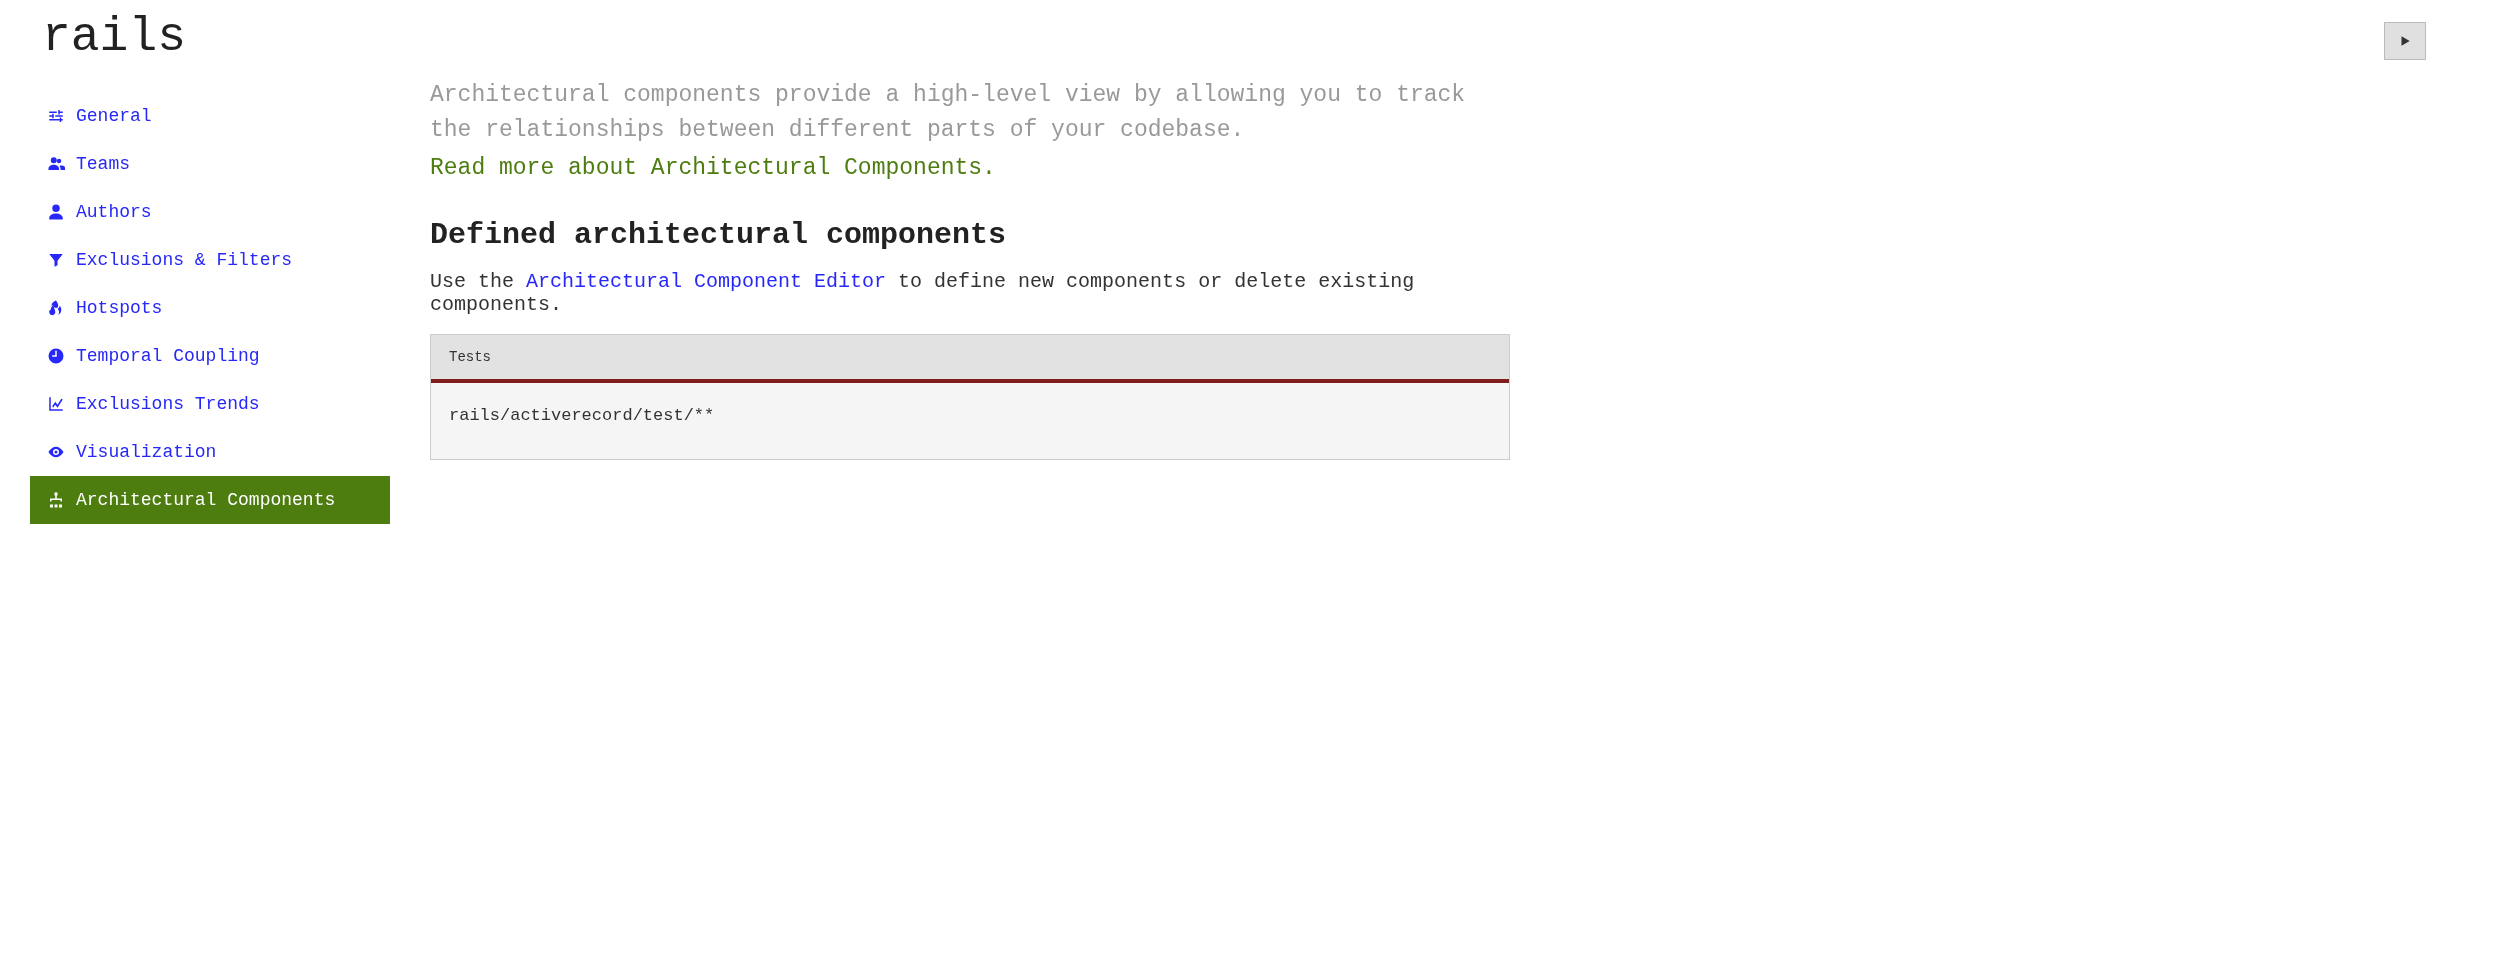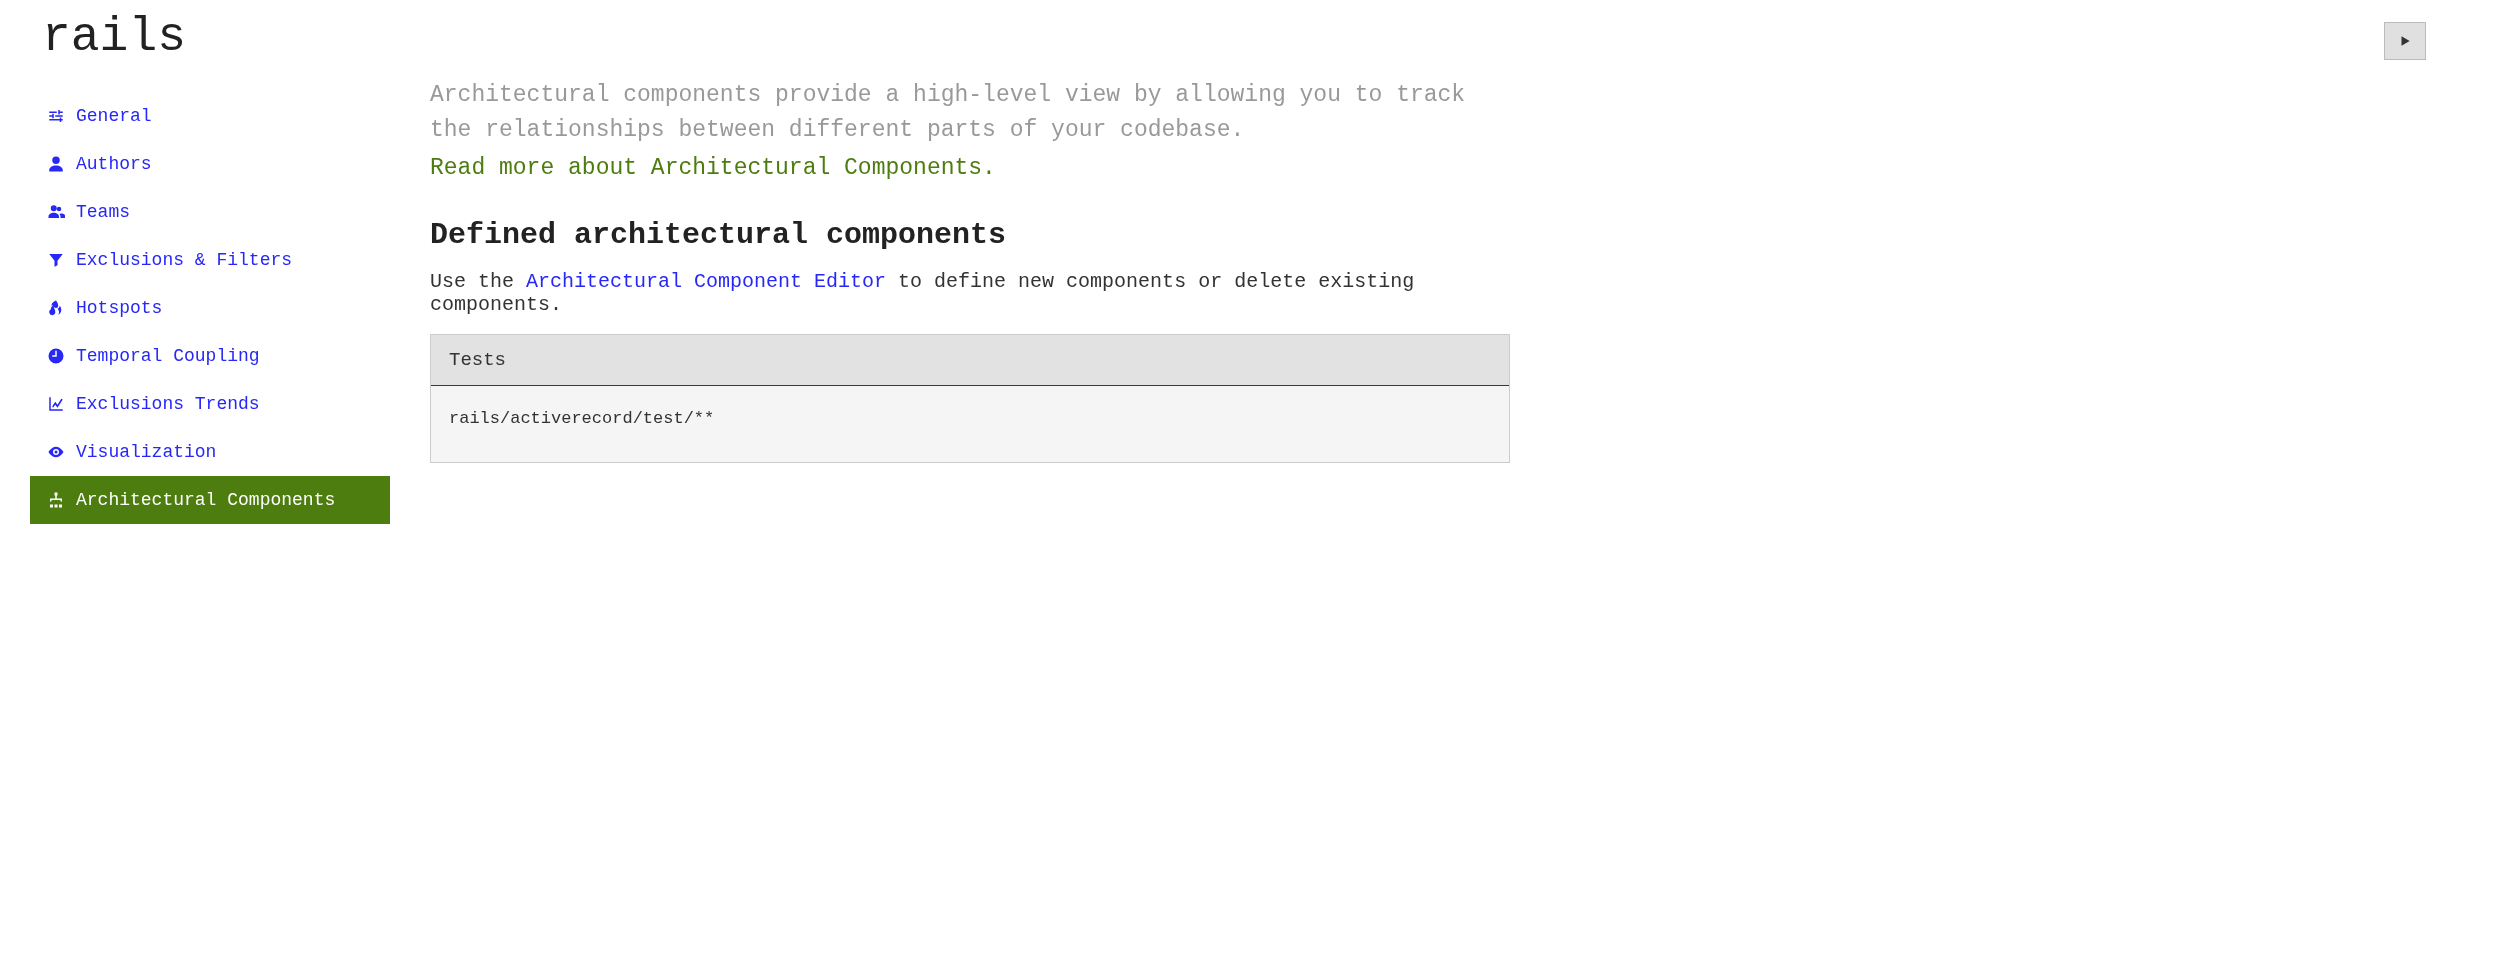--- a/index.html
+++ b/index.html
@@ -90,23 +90,23 @@
     .sub-link {
       color: #2727f7;
       text-decoration: none;
     }
     .component-box {
       border: 1px solid #ccc;
       background: #f5f5f5;
     }
     .component-header {
       background: #e2e2e2;
-      border-bottom: 1px solid #7f1d1d;
+      border-bottom: 4px solid #7f1d1d;
       padding: 14px 18px;
-      font-size: 19px;
+      font-size: 14px;
       color: #333;
     }
     .component-body {
       padding: 23px 18px 34px 18px;
       font-size: 17px;
       color: #333;
     }
     .play-button {
       position: absolute;
       top: 12px;
@@ -150,33 +150,33 @@
           <svg viewBox="0 0 24 24">
               <path d="M3 6h10v2H3zM17 6h4v2h-4zM15 4h2v6h-2zM3 11h4v2H3zM11 11h10v2H11zM7 9h2v6H7zM3 16h14v2H3zM21 16h-2v2h2zM17 14h2v6h-2z"></path>
             </svg>
         </span>
         <span>General</span>
       </li>
 
       <li class="nav-item">
         <span class="nav-icon">
           <svg viewBox="0 0 24 24">
+              <path d="M9 11a4 4 0 100-8 4 4 0 000 8zm7 0a3 3 0 100-6 3 3 0 000 6zM2 20v-2c0-2.7 3.1-5 7-5s7 2.3 7 5v2H2zm16 0v-2c0-1.3-.5-2.5-1.4-3.5 1-.3 2.1-.5 3.4-.5 2.2 0 4 1.3 4 3v3h-6z"></path>
+            </svg>
+        </span>
+        <span>Teams</span>
+      </li>
+
+      <li class="nav-item">
+        <span class="nav-icon">
+          <svg viewBox="0 0 24 24">
               <path d="M12 12a5 5 0 100-10 5 5 0 000 10zm0 2c-5 0-9 2.5-9 6v2h18v-2c0-3.5-4-6-9-6z"></path>
             </svg>
         </span>
         <span>Authors</span>
-      </li>
-
-      <li class="nav-item">
-        <span class="nav-icon">
-          <svg viewBox="0 0 24 24">
-              <path d="M9 11a4 4 0 100-8 4 4 0 000 8zm7 0a3 3 0 100-6 3 3 0 000 6zM2 20v-2c0-2.7 3.1-5 7-5s7 2.3 7 5v2H2zm16 0v-2c0-1.3-.5-2.5-1.4-3.5 1-.3 2.1-.5 3.4-.5 2.2 0 4 1.3 4 3v3h-6z"></path>
-            </svg>
-        </span>
-        <span>Teams</span>
       </li>
 
       <li class="nav-item">
         <span class="nav-icon">
           <svg viewBox="0 0 24 24">
               <path d="M3 4h18l-7 9v6l-4 2v-8z"></path>
             </svg>
         </span>
         <span>Exclusions &amp; Filters</span>
       </li>

